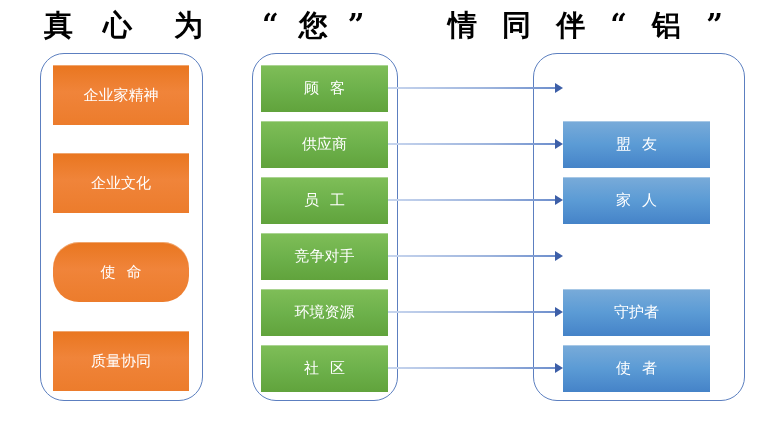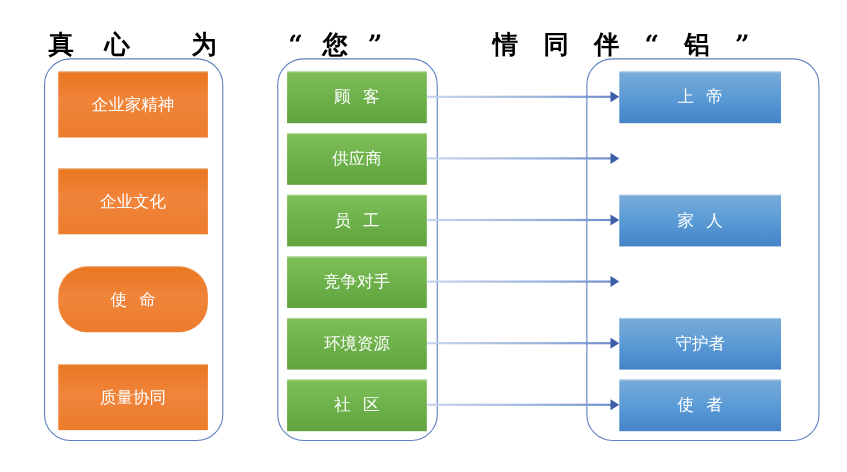--- a/index.html
+++ b/index.html
@@ -12,24 +12,24 @@
     width: 770px;
     height: 429px;
     background: #ffffff;
     overflow: hidden;
     font-family: "Liberation Sans", sans-serif;
   }
 
   
   .title-seg {
     position: absolute;
-    top: 27px;
+    top: 11px;
     font-family: "DejaVu Serif", "Liberation Serif", serif;
     font-weight: 700;
-    font-size: 23px;
+    font-size: 29px;
     line-height: 28px;
     color: #000000;
     white-space: pre;
   }
   .t1 { left: 44px;  word-spacing: 20px; }
   .t2 { left: 174px; }
   .t3 { left: 262px; word-spacing: 10px; }
   .t4 { left: 448px; word-spacing: 15px; }
 
   
@@ -117,21 +117,21 @@
   <div class="box box-orange o-r2">使 命</div>
   <div class="box box-orange o-r3">质量协同</div>
 
   <div class="box box-green r0">顾 客</div>
   <div class="box box-green r1">供应商</div>
   <div class="box box-green r2">员 工</div>
   <div class="box box-green r3">竞争对手</div>
   <div class="box box-green r4">环境资源</div>
   <div class="box box-green r5">社 区</div>
 
-  <div class="box box-blue r0">上 帝</div>
+  <div class="box box-blue r1">盟 友</div>
   <div class="box box-blue r2">家 人</div>
   <div class="box box-blue r4">守护者</div>
   <div class="box box-blue r5">使 者</div>
 
   <div class="arrow a0"></div>
   <div class="arrow a1"></div>
   <div class="arrow a2"></div>
   <div class="arrow a3"></div>
   <div class="arrow a4"></div>
   <div class="arrow a5"></div>

